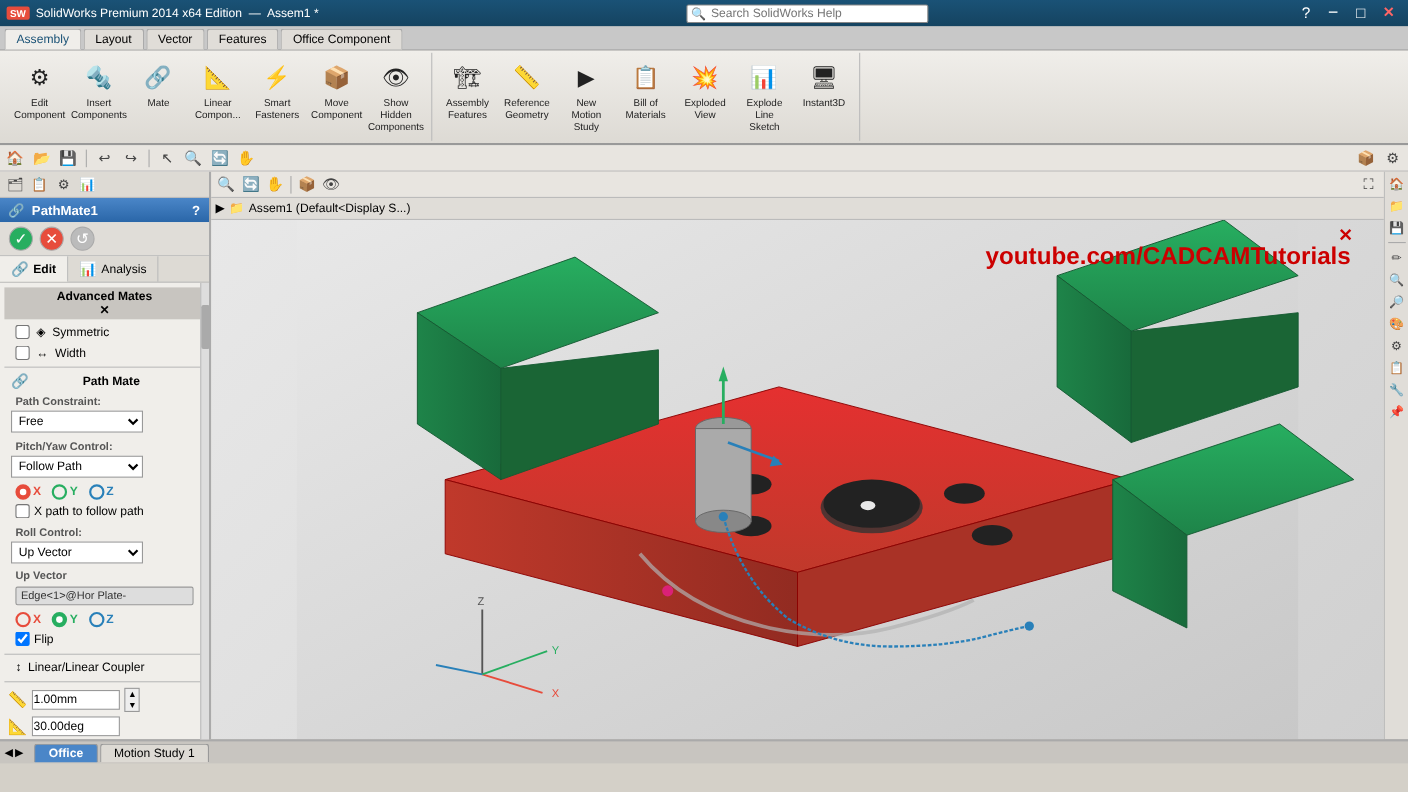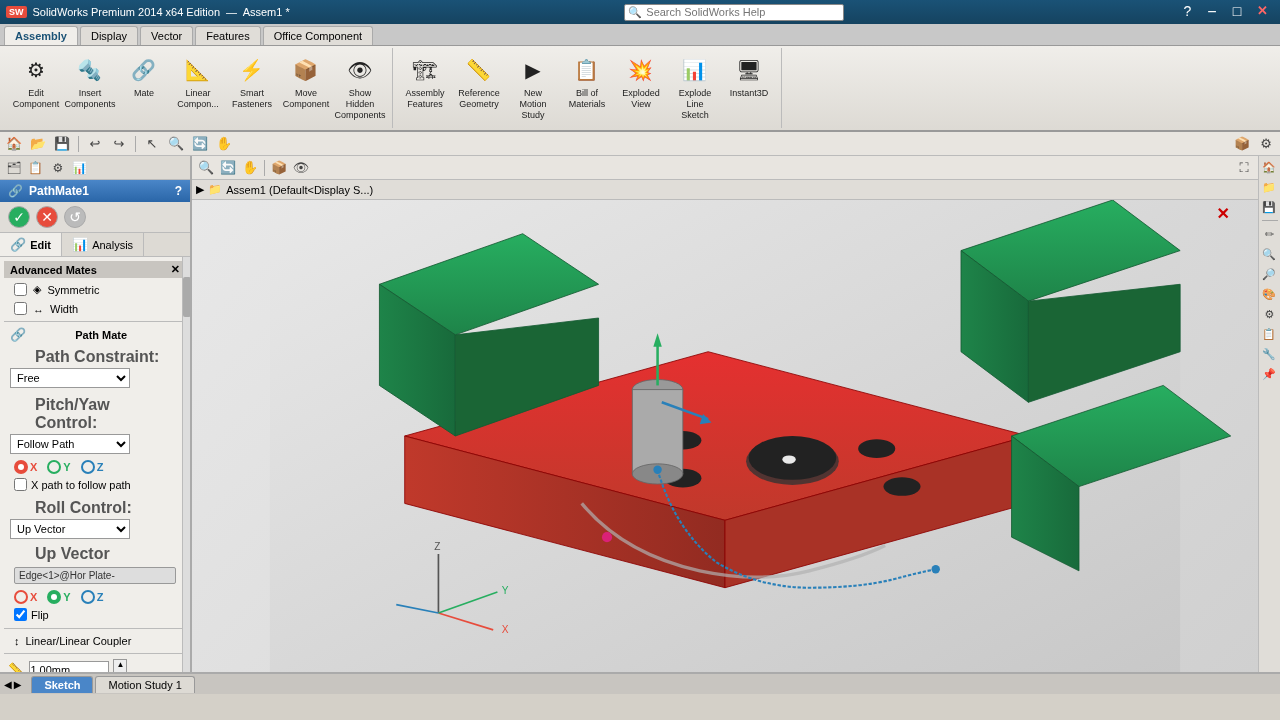--- a/index.html
+++ b/index.html
@@ -36,21 +36,21 @@
       border-top: 1px solid #aaa;
       border-left: 1px solid #aaa;
       border-right: 1px solid #aaa;
       border-bottom: none;
       background: #e0ddd8;
       margin-right: 2px;
       border-radius: 3px 3px 0 0;
     }
     .ribbon-tab.active {
       background: #f0eeea;
-      font-weight: bold;
+      font-weight: normal;
       color: #1a5276;
     }
 
     
     #ribbon {
       background: linear-gradient(to bottom, #f0eeea, #dddad4);
       border-bottom: 2px solid #999;
       display: flex;
       align-items: stretch;
       padding: 2px 4px;
@@ -168,43 +168,43 @@
     .mate-tab-icon { font-size: 13px; }
 
     
     #panel-content {
       flex: 1;
       overflow-y: auto;
       padding: 4px;
     }
     .section-header {
       background: #c8c5c0;
-      padding: 2px 6px;
+      padding: 2px 21px;
       font-weight: bold;
       font-size: 11px;
       display: flex;
       align-items: center;
       justify-content: space-between;
       margin-bottom: 2px;
       cursor: pointer;
+      flex-direction: column;
     }
     .section-item {
       display: flex;
       align-items: center;
       gap: 6px;
       padding: 3px 10px;
       font-size: 11px;
       cursor: pointer;
     }
     .subsection-label {
-      font-size: 16px;
+      font-size: 10px;
       color: #555;
       padding: 2px 4px;
       font-weight: bold;
-      margin-left: 21px;
     }
 
     select.small-select {
       width: 120px;
       font-size: 11px;
       padding: 1px 2px;
       border: 1px solid #999;
       background: white;
       height: 20px;
     }
@@ -373,21 +373,21 @@
   <div id="titlebar-right">
     <span style="font-size:14px;cursor:pointer;">?</span>
     <span style="cursor:pointer;font-size:16px;">−</span>
     <span style="cursor:pointer;font-size:14px;">□</span>
     <span style="cursor:pointer;color:#ff6666;font-weight:bold;">✕</span>
   </div>
 </div>
 
 <div id="ribbon-tabs">
   <div class="ribbon-tab active">Assembly</div>
-  <div class="ribbon-tab">Display</div>
+  <div class="ribbon-tab">Layout</div>
   <div class="ribbon-tab">Vector</div>
   <div class="ribbon-tab">Features</div>
   <div class="ribbon-tab">Office Component</div>
 </div>
 
 <div id="ribbon">
   <div class="ribbon-group">
     <div class="ribbon-group-items">
       <div class="ribbon-btn">
         <div class="ribbon-btn-icon">⚙</div>
@@ -665,20 +665,21 @@
       </div>
 
       <div id="tree-bar">
         <span>▶</span>
         <span>📁</span>
         <span>Assem1 (Default&lt;Display S...)</span>
       </div>
 
       <div id="viewport">
 
+        <div id="watermark">youtube.com/CADCAMTutorials</div>
 
         <div style="position:absolute;top:4px;right:28px;color:#cc0000;font-size:16px;font-weight:bold;cursor:pointer;z-index:11;">✕</div>
 
         <svg id="scene-svg" viewBox="0 0 1080 560">
 
           <defs>
             <linearGradient id="bgGrad" x1="0" y1="0" x2="1" y2="1">
               <stop offset="0%" stop-color="#e8e8e8"></stop>
               <stop offset="100%" stop-color="#c8c8c8"></stop>
             </linearGradient>
@@ -777,17 +778,17 @@
       <div class="rt-btn" title="Pin">📌</div>
     </div>
 
   </div>
 
   <div id="bottom-tabs">
     <div style="display:flex;align-items:center;gap:2px;margin-right:8px;">
       <span style="cursor:pointer;font-size:10px;">◀</span>
       <span style="cursor:pointer;font-size:10px;">▶</span>
     </div>
-    <div class="bottom-tab active">Sketch</div>
+    <div class="bottom-tab active">Office</div>
     <div class="bottom-tab">Motion Study 1</div>
   </div>
 
 </div>
 
 </body></html>

